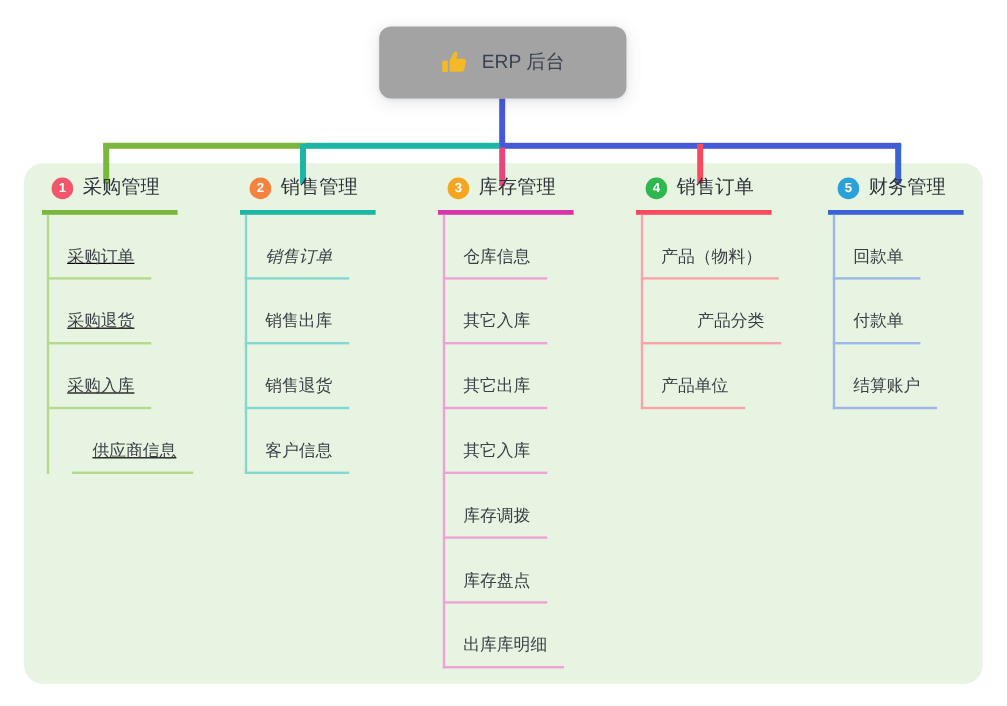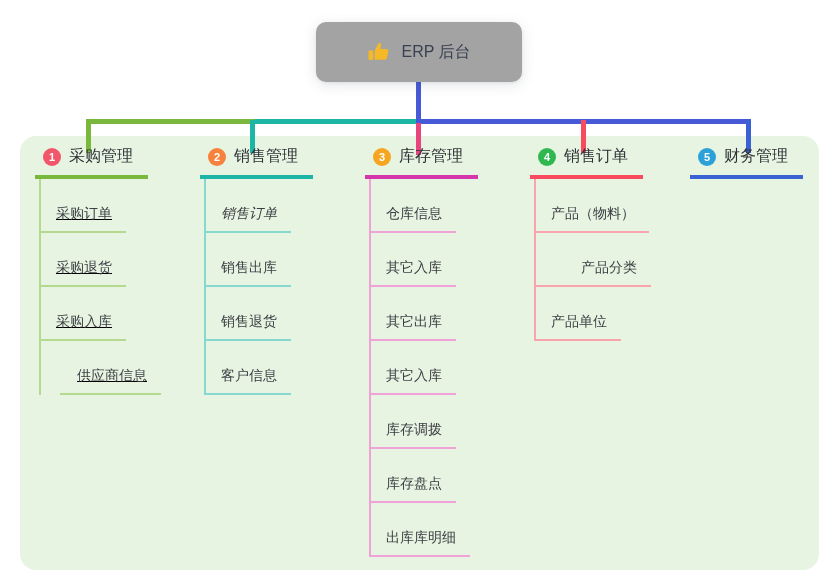--- a/index.html
+++ b/index.html
@@ -164,15 +164,26 @@
         <span class="child-label" style="border-bottom-color: rgb(249, 163, 172);">产品单位</span>
       </div>
     </div>
   </div>
 
   <div class="branch" style="left:690px">
     <div class="branch-header" style="border-bottom-color: rgb(59, 98, 212);">
       <span class="badge" style="background-color: rgb(42, 161, 216);">5</span>
       <span>财务管理</span>
     </div>
+    <div class="children" style="border-left-color: rgb(157, 183, 232);">
+      <div class="child">
+        <span class="child-label" style="border-bottom-color: rgb(157, 183, 232);">回款单</span>
+      </div>
+      <div class="child">
+        <span class="child-label" style="border-bottom-color: rgb(157, 183, 232);">付款单</span>
+      </div>
+      <div class="child">
+        <span class="child-label" style="border-bottom-color: rgb(157, 183, 232);">结算账户</span>
+      </div>
+    </div>
   </div>
 
 </div>
 
 </body></html>

